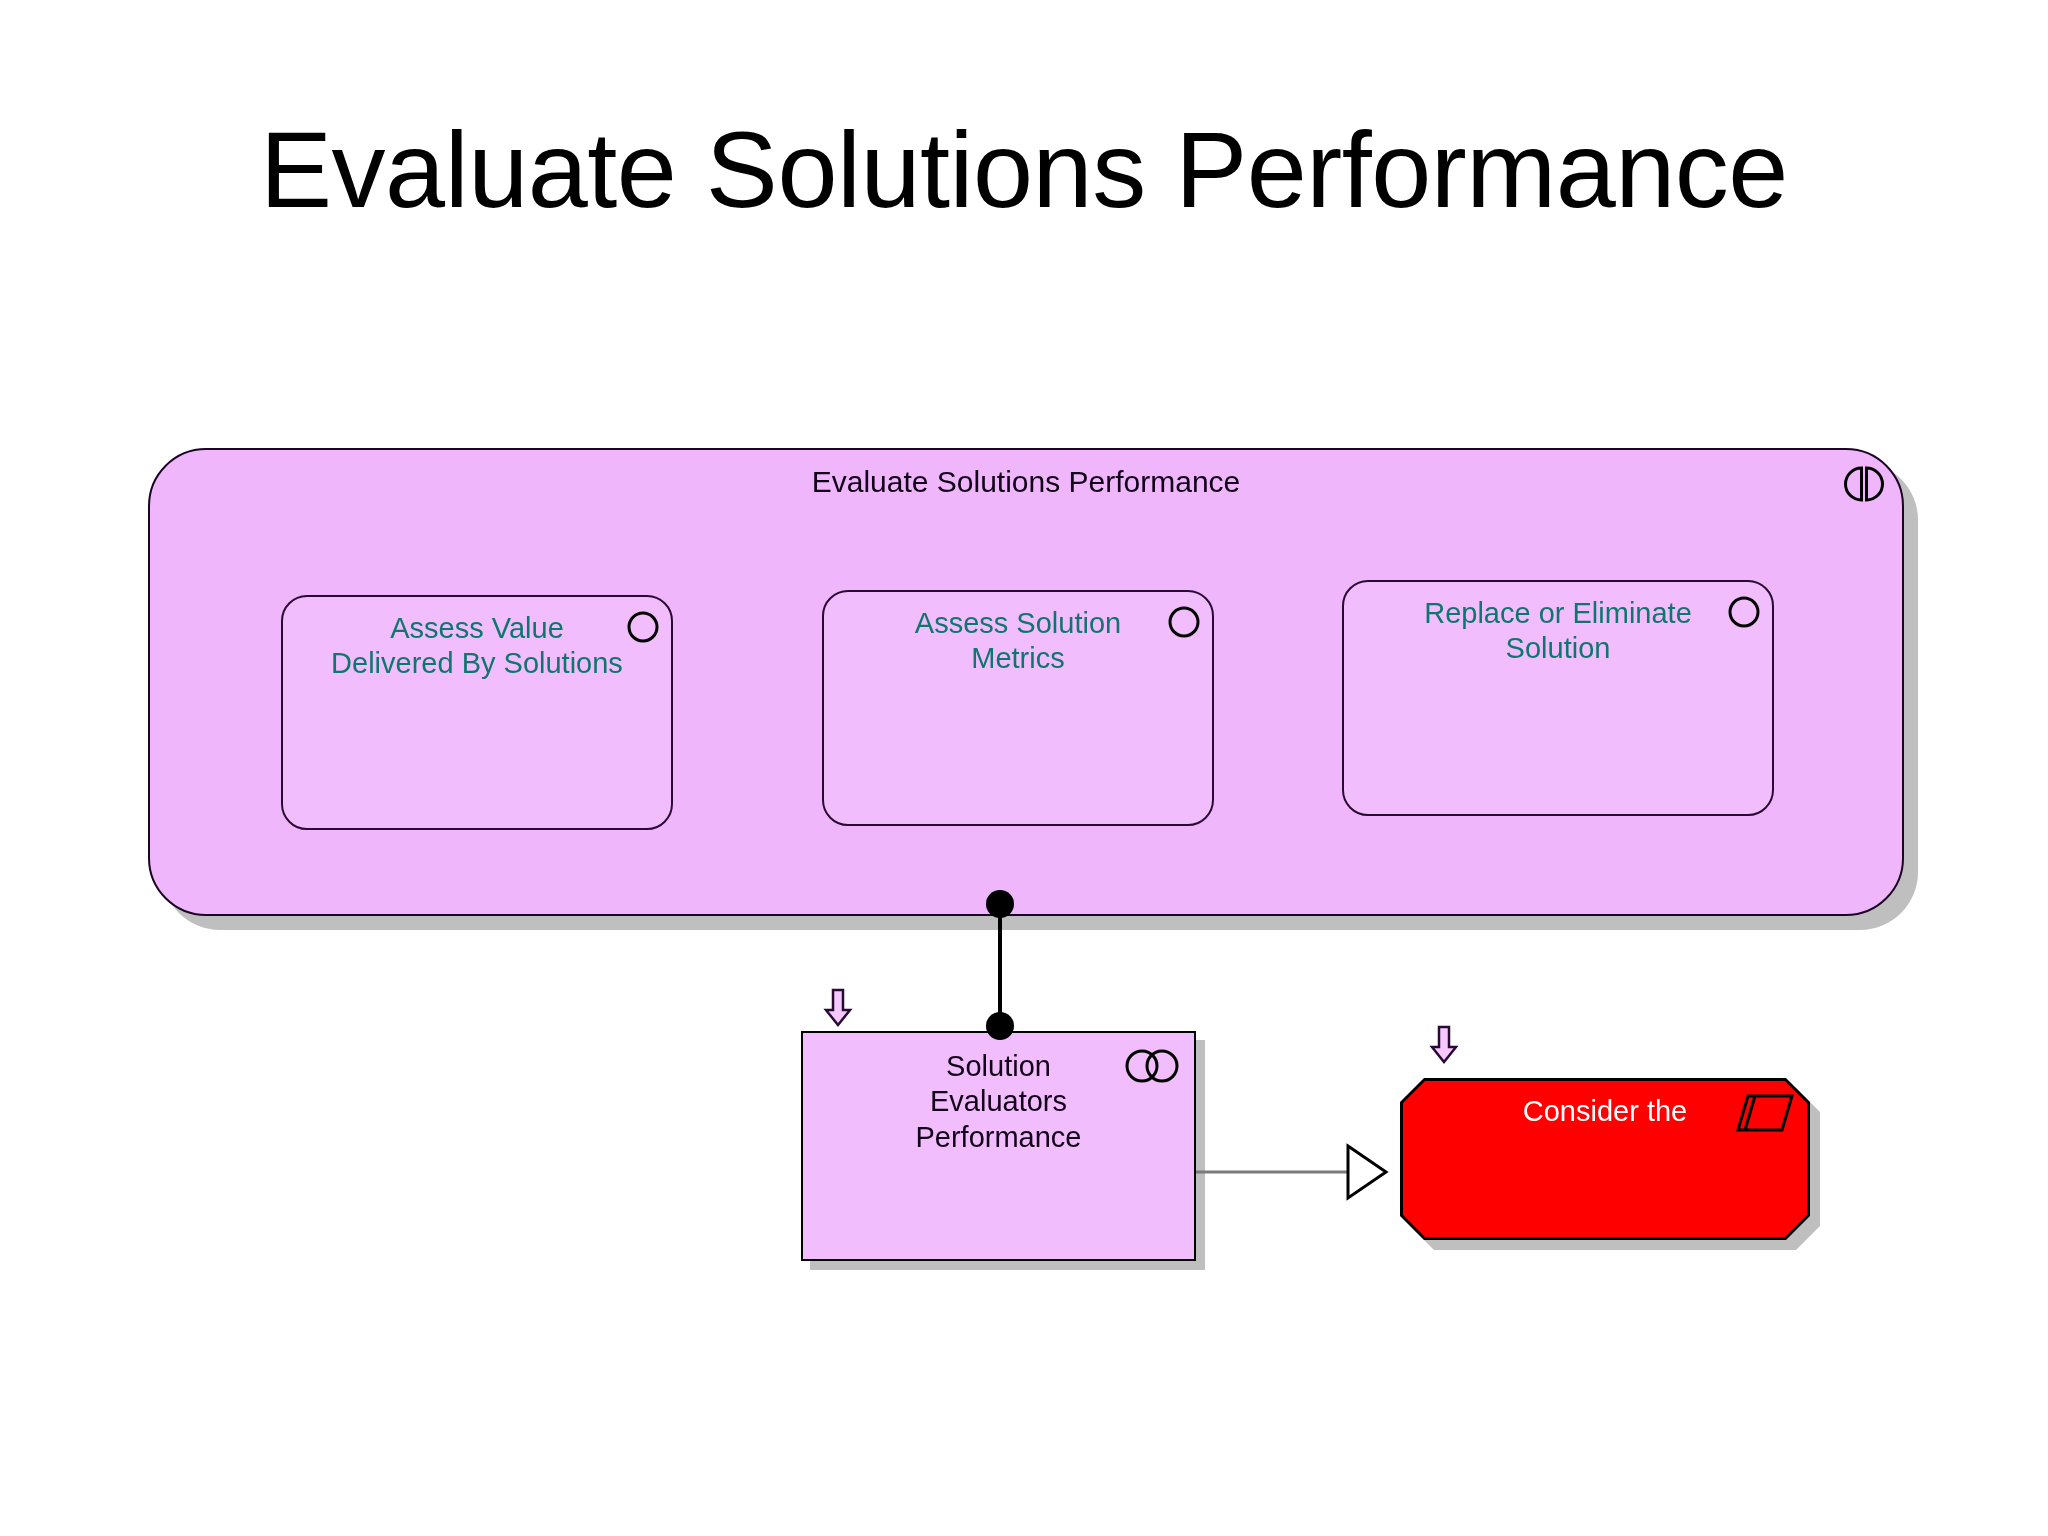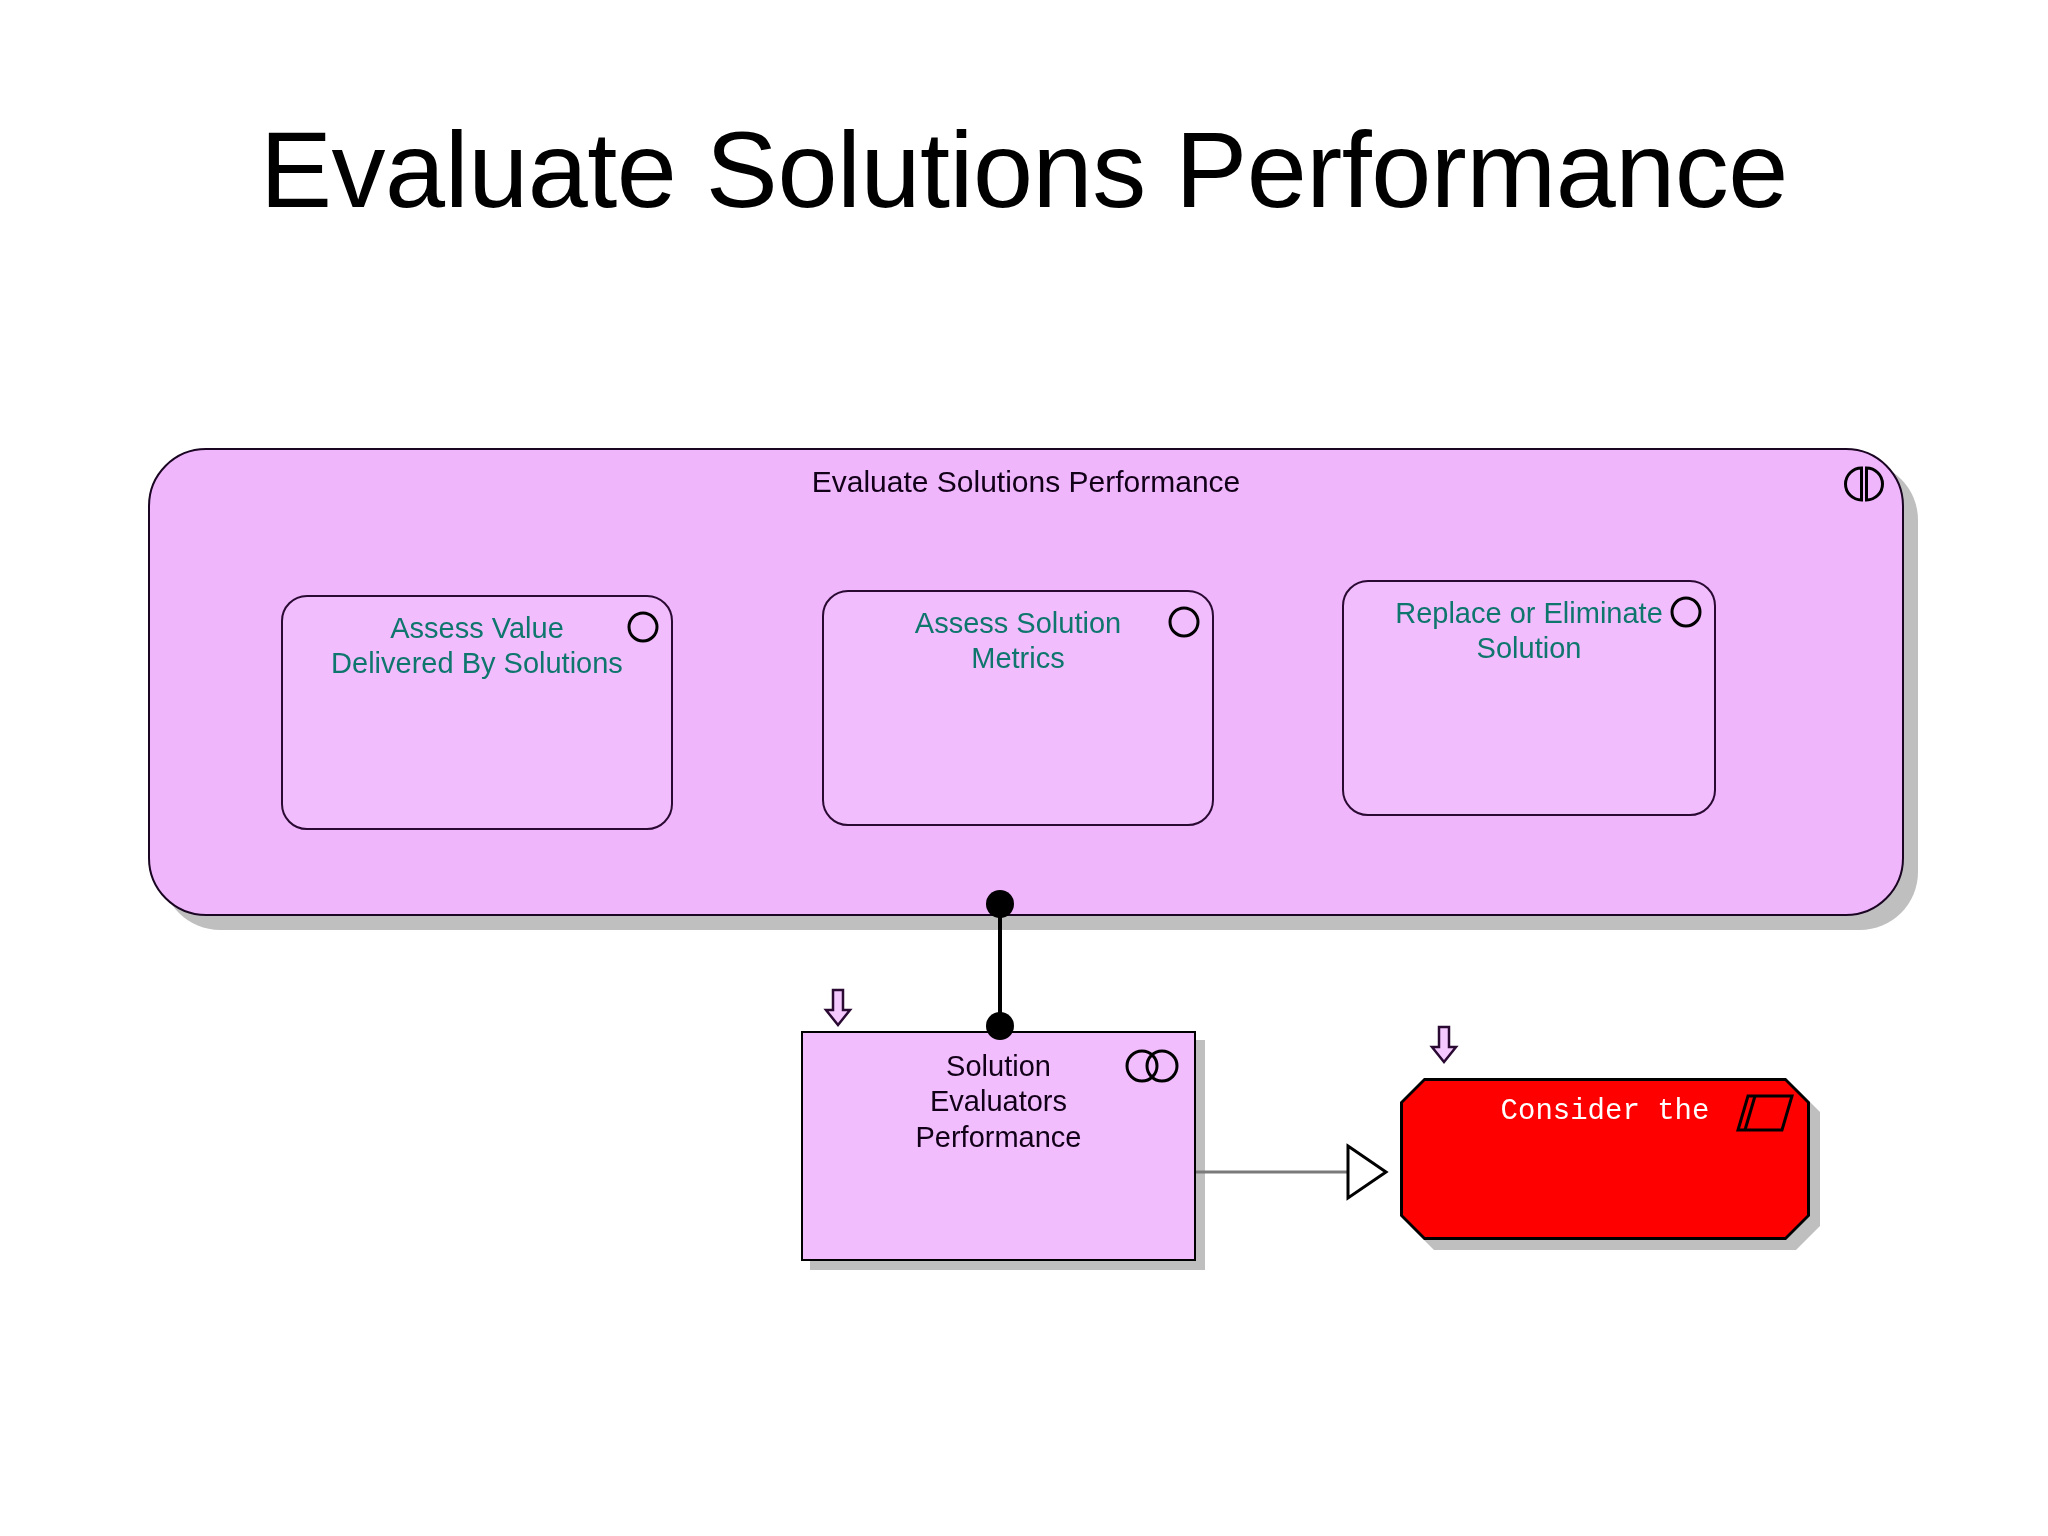--- a/index.html
+++ b/index.html
@@ -201,21 +201,21 @@
       <div>Metrics</div>
     </div>
     <span class="icon" style="right:10px; top:12px;">
       <svg width="36" height="36" viewBox="0 0 36 36">
         <circle cx="18" cy="18" r="14" fill="none" stroke="#000" stroke-width="3"></circle>
       </svg>
     </span>
   </div>
 
   <div class="shadow proc-shadow" style="left:1351px; top:589px; width:398px; height:236px;"></div>
-  <div class="proc" style="left:1342px; top:580px; width:374px; height:236px;padding-left:32px;">
+  <div class="proc" style="left:1342px; top:580px; width:432px; height:236px;padding-left:32px;">
     <div class="proc-label">
       <div>Replace or Eliminate</div>
       <div>Solution</div>
     </div>
     <span class="icon" style="right:10px; top:12px;">
       <svg width="36" height="36" viewBox="0 0 36 36">
         <circle cx="18" cy="18" r="14" fill="none" stroke="#000" stroke-width="3"></circle>
       </svg>
     </span>
   </div>
@@ -252,21 +252,21 @@
 
   <div class="conn" style="left:1196px; top:1140px; width:200px; height:64px;">
     <svg width="200" height="64" viewBox="0 0 200 64">
       <line x1="0" y1="32" x2="152" y2="32" stroke="#7a7a7a" stroke-width="3"></line>
       <path d="M152 6 L190 32 L152 58 Z" fill="#ffffff" stroke="#000" stroke-width="3"></path>
     </svg>
   </div>
 
   <div class="shadow oct-shadow" style="left:1410px; top:1088px; width:410px; height:162px;"></div>
 
-  <div class="octbox octbox-outer" style="left:1400px; top:1078px; width:410px; height:162px;font-family:Liberation Mono, monospace;">
+  <div class="octbox octbox-outer" style="left:1400px; top:1078px; width:410px; height:162px;">
     <div class="octbox-inner"></div>
     <div class="octbox-label">
       <div>Consider the</div>
     </div>
     <span class="icon" style="right:16px; top:14px;">
       <svg width="58" height="42" viewBox="0 0 58 42">
         <path d="M12 4 L56 4 L46 38 L2 38 Z" fill="none" stroke="#000" stroke-width="3"></path>
         <line x1="19" y1="4" x2="9" y2="38" stroke="#000" stroke-width="3"></line>
       </svg>
     </span>

